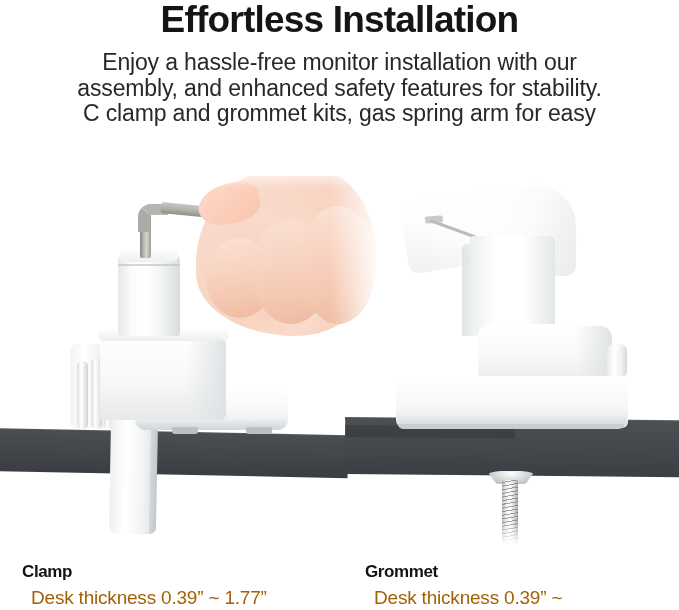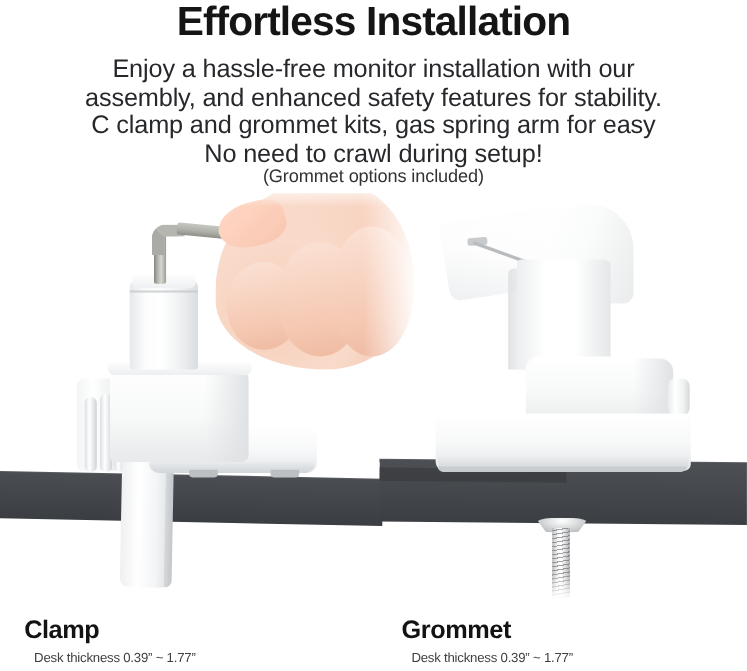--- a/index.html
+++ b/index.html
@@ -384,50 +384,48 @@
     border-radius:0 0 5px 5px;
   }
 
   
   .caption {
     position:absolute;
   }
   .cap-left  { left:22px;  top:558px; }
   .cap-right { left:365px; top:558px; }
   .cap-title {
-    font-size:23px;
+    font-size:17px;
     font-weight:bold;
     color:#131313;
     letter-spacing:-0.4px;
     line-height:28px;
   }
   .cap-sub {
-    font-size:12px;
+    font-size:19px;
     font-weight:400;
-    color:#404040;
+    color:#a16207;
     letter-spacing:-0.2px;
     line-height:24px;
     padding-left:9px;
   }
 </style>
 </head>
 <body>
 
 <div class="page">
 
   <div class="headline">Effortless Installation</div>
 
   <div class="subcopy">
     <span class="ln">Enjoy a hassle-free monitor installation with our</span>
     <span class="ln">assembly, and enhanced safety features for stability.</span>
     <span class="ln">C clamp and grommet kits, gas spring arm for easy</span>
-    <span class="ln">No need to crawl during setup!</span>
   </div>
 
-  <div class="paren-note">(Grommet options included)</div>
 
   <div class="stage">
 
     <div class="desk-left-top"></div>
     <div class="desk-left"></div>
     <div class="desk-right-top"></div>
     <div class="desk-right"></div>
     <div class="desk-right-face"></div>
 
     <div class="clamp-jaw-left"></div>

